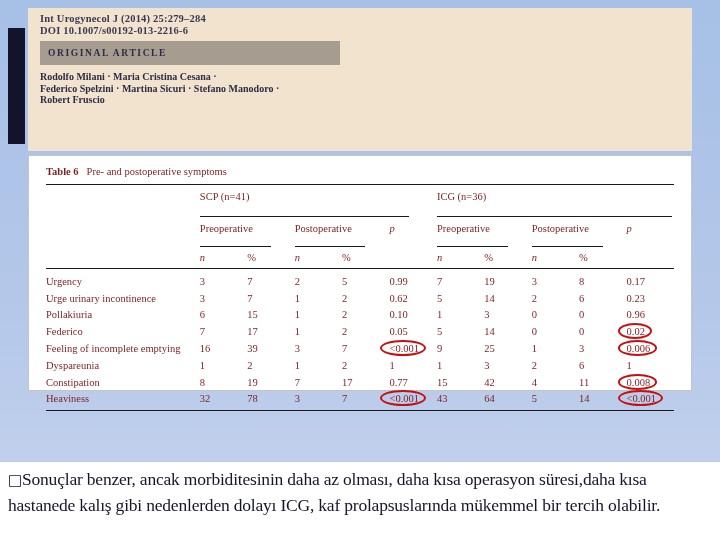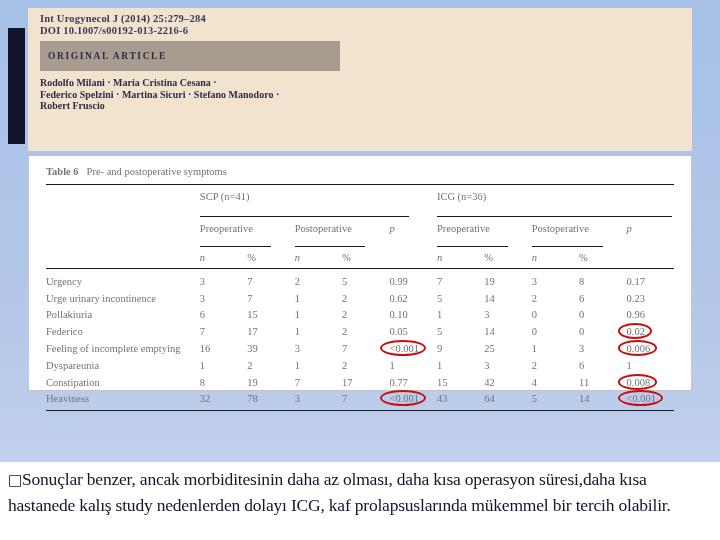--- a/index.html
+++ b/index.html
@@ -18,36 +18,36 @@
     color:#26263e;
     box-sizing:border-box;
     padding:5px 10px 0 12px;
   }
   .scan-edge-bar{
     position:absolute;left:8px;top:28px;width:17px;height:116px;
     background:#13132b;
   }
   .cite-line{font-size:10.5px;font-weight:600;letter-spacing:.2px;line-height:12px;color:#3a3a55;}
   .section-bar{
-    margin-top:4px;width:300px;height:30px;
+    margin-top:4px;width:300px;height:24px;
     background:#a69c90;
     display:flex;align-items:center;
     padding-left:8px;box-sizing:border-box;
   }
   .section-bar span{font-size:9.5px;font-weight:bold;letter-spacing:1.6px;color:#2c2c46;}
   .paper-title{margin-top:8px;font-size:16.5px;font-weight:bold;line-height:20px;letter-spacing:.4px;color:#1f1f38;}
   .paper-authors{margin-top:6px;font-size:10px;font-weight:bold;line-height:11.5px;color:#2c2c46;}
 
   
   .table-panel{
     position:absolute;left:28px;top:155px;width:664px;height:236px;
     background:#ffffff;border:1px solid #c4c4c4;
     box-sizing:border-box;
     padding:10px 17px 0 17px;
-    color:#737373;
+    color:#7f1d1d;
   }
   .tcaption{font-size:10.5px;margin-bottom:7px;}
   .tcaption .cap-label{font-weight:bold;margin-right:8px;}
   .rule{border-top:1.5px solid #1a1a1a;}
   .grid{display:grid;grid-template-columns:24.5% repeat(10,7.55%);}
   .ghead{margin-top:6px;}
   .ghead .group{font-size:10.5px;padding-bottom:14px;border-bottom:1.2px solid #1a1a1a;}
   .ghead .scp{margin-right:28px;}
   .ghead .icg{margin-right:2px;}
   .shead{margin-top:6px;}
@@ -233,16 +233,16 @@
           <div class="tcell">64</div>
           <div class="tcell">5</div>
           <div class="tcell">14</div>
           <div class="tcell circled">&lt;0.001</div>
         </div>
       </div>
     <div class="rule"></div>
   </div>
 
   <div class="bottom-band">
-    <p class="summary-text"><span class="bullet">□</span><span>Sonuçlar benzer, ancak morbiditesinin daha az olması, daha kısa operasyon süresi,daha kısa hastanede kalış study nedenlerden dolayı ICG, kaf prolapsuslarında  mükemmel bir tercih olabilir.</span></p>
+    <p class="summary-text"><span class="bullet">□</span><span>Sonuçlar benzer, ancak morbiditesinin daha az olması, daha kısa operasyon süresi,daha kısa hastanede kalış gibi nedenlerden dolayı ICG, kaf prolapsuslarında  mükemmel bir tercih olabilir.</span></p>
   </div>
 
 </div>
 
 </body></html>

